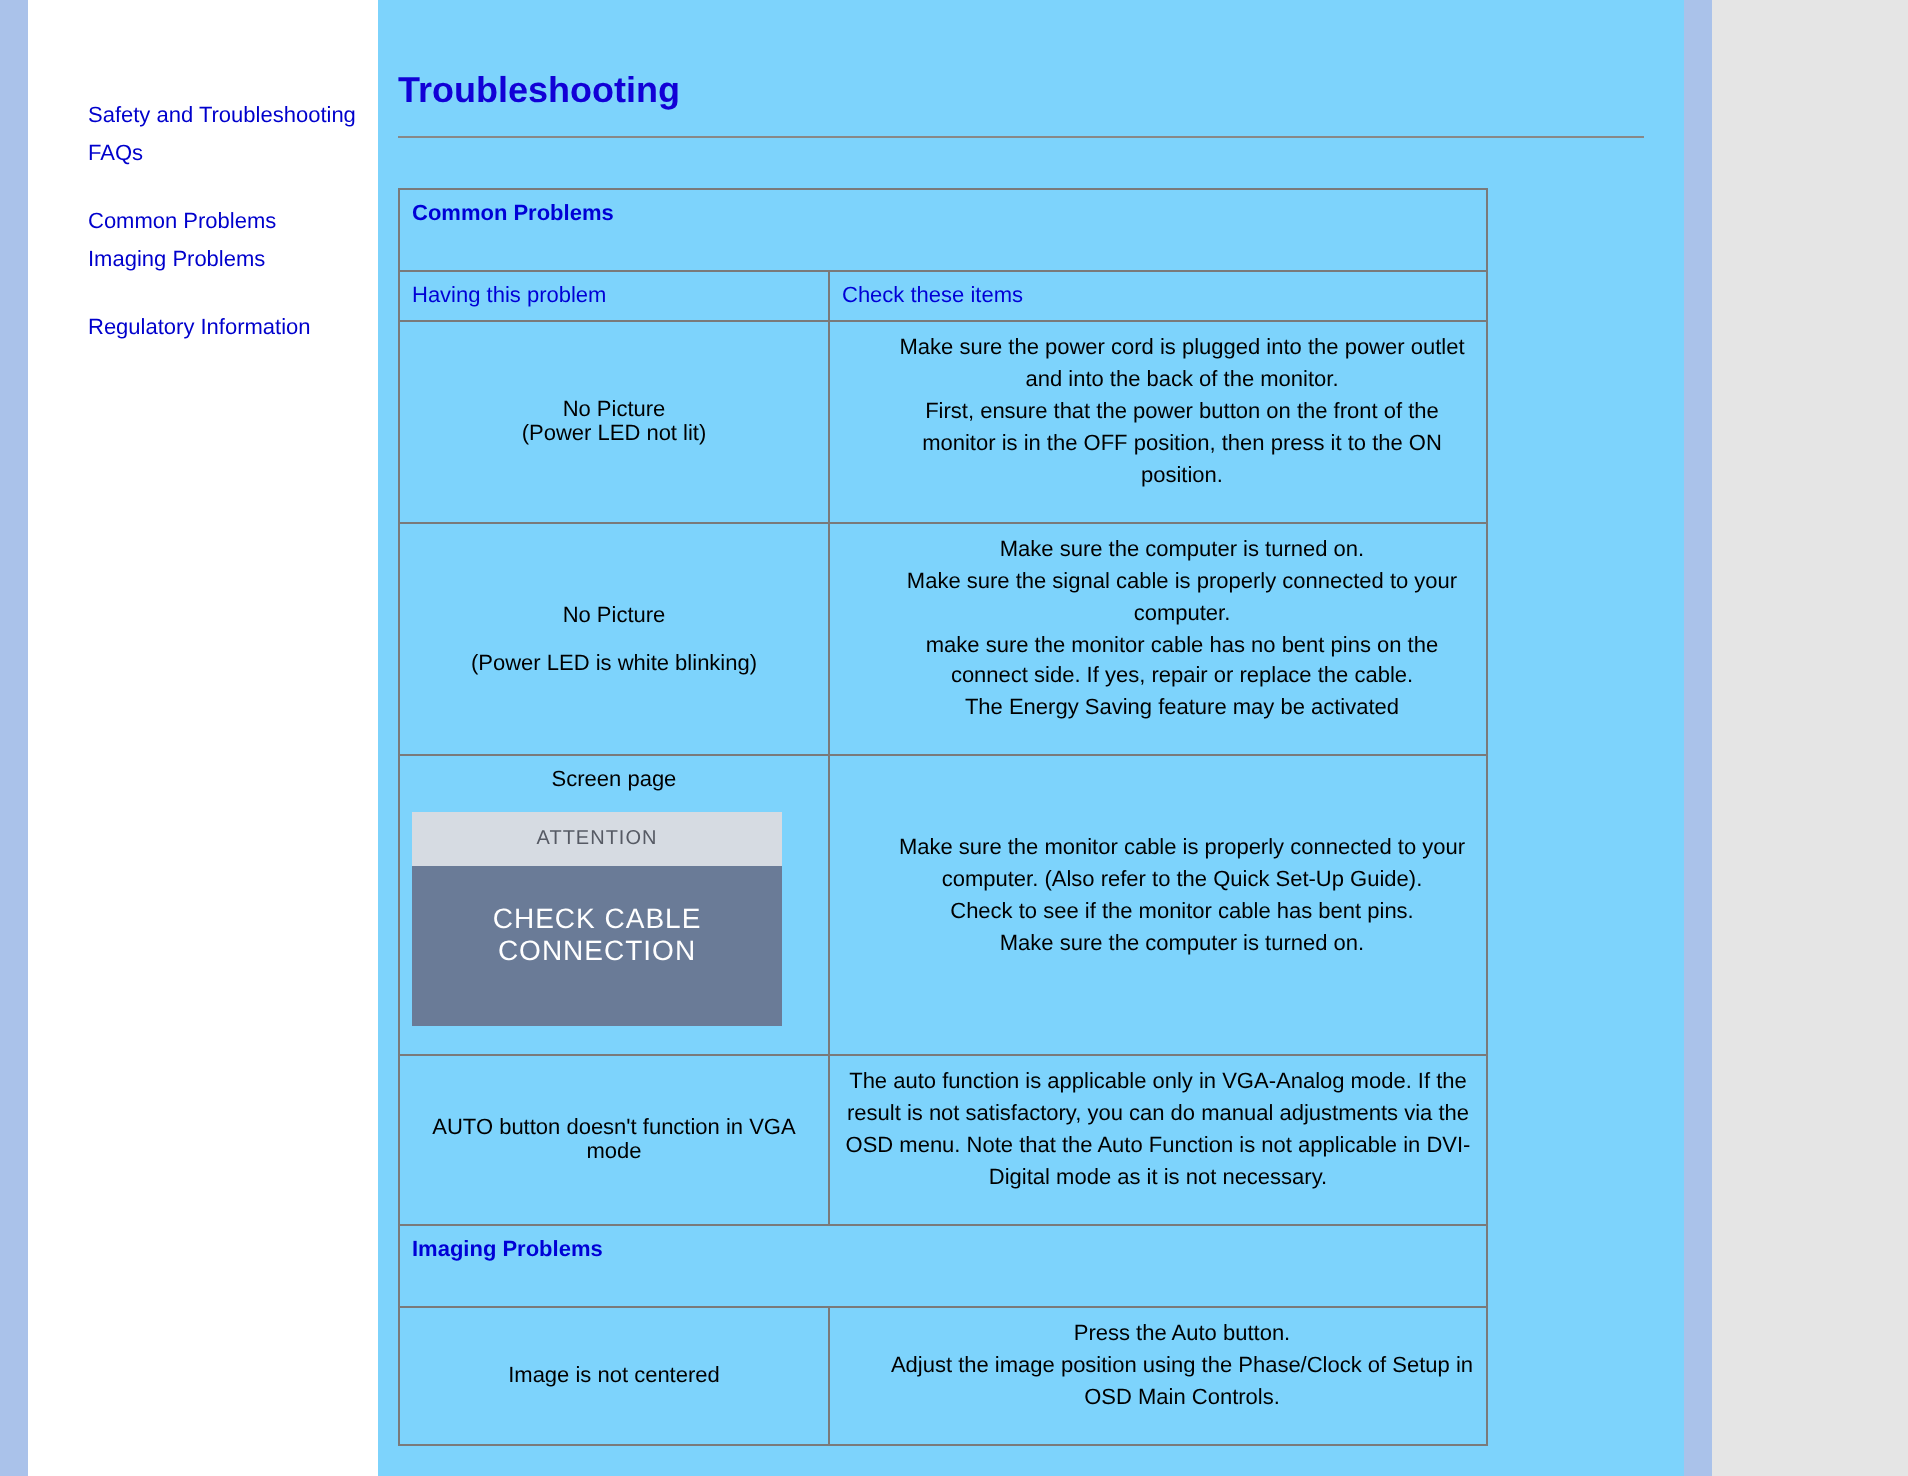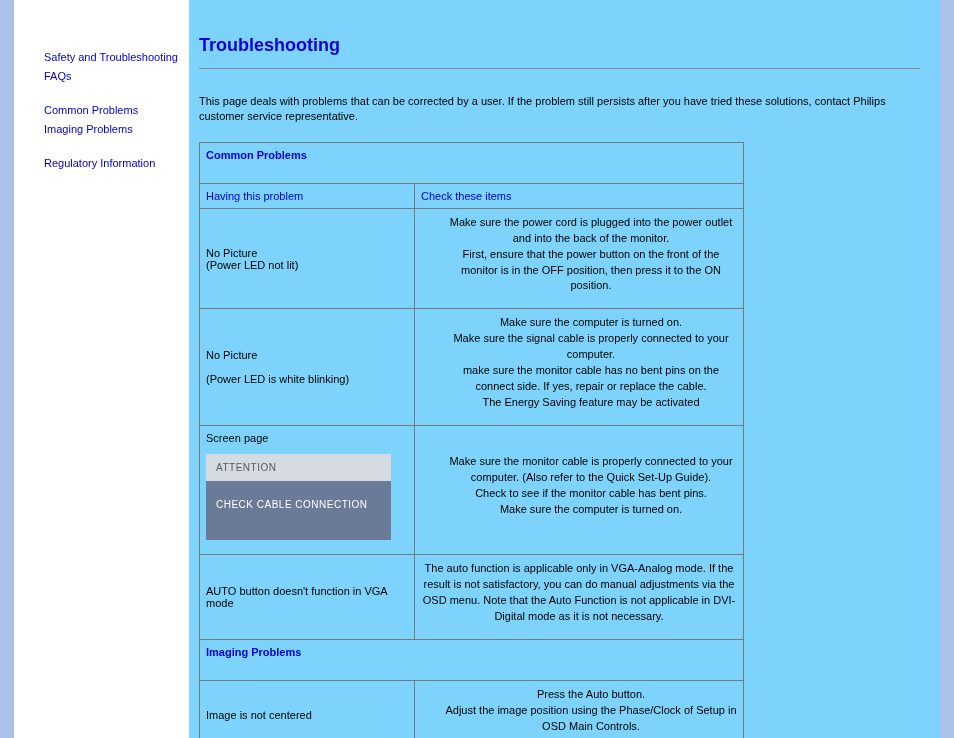--- a/index.html
+++ b/index.html
@@ -4,21 +4,21 @@
 <style>
   * { box-sizing: border-box; }
   body {
     margin: 0;
     font-family: Arial, Helvetica, sans-serif;
     font-size: 12px;
     background: #e5e5e5;
     color: #000;
   }
   .page {
-    width: 954px;
+    width: 856px;
     height: 738px;
     display: flex;
     background: #e5e5e5;
   }
   .left-bar, .right-bar {
     width: 14px;
     background: #aac2ea;
   }
   .gap-left { width: 25px; background: #fff; }
   .sidebar {
@@ -60,40 +60,40 @@
     color: #0000d6;
     font-weight: bold;
     padding-top: 6px;
     padding-bottom: 22px;
     border-bottom: none;
   }
   table.trouble td.colhead {
     color: #0000d6;
     padding-bottom: 6px;
   }
-  table.trouble td.problem { width: 215px; vertical-align: middle; padding: 14px 6px;}
+  table.trouble td.problem { width: 215px; vertical-align: middle; padding: 14px 6px; text-align: center;}
   table.trouble td.solution { padding: 6px 6px 14px 30px; line-height: 1.45; text-align: center; }
   .attention-box {
     width: 185px;
     margin-top: 10px;
     font-size: 10px;
     color: #fff;
     border-radius: 27px;
   }
   .attention-head {
     background: #d6dbe2;
     color: #565a64;
     padding: 8px 10px;
     letter-spacing: 0.5px;
     font-size: 10px;
   }
   .attention-body {
     background: #6a7b97;
     padding: 18px 10px 30px 10px;
-    font-size: 10px;
+    font-size: 14px;
     letter-spacing: 0.5px;
   }
 </style>
 </head>
 <body>
 
 <div class="page">
   <div class="left-bar"></div>
   <div class="gap-left"></div>
 
@@ -103,21 +103,20 @@
       <li class="gap"><a>FAQs</a></li>
       <li><a>Common Problems</a></li>
       <li class="gap"><a>Imaging Problems</a></li>
       <li><a>Regulatory Information</a></li>
     </ul>
   </nav>
 
   <main class="content-wrap">
     <h1 class="page-title">Troubleshooting</h1>
     <hr class="rule">
-    <p class="intro">This page deals with problems that can be corrected by a user. If the problem still persists after you have tried these solutions, contact Philips customer service representative.</p>
 
     <table class="trouble">
       <tbody>
           <tr>
             <th class="section" colspan="2">Common Problems</th>
           </tr>
       <tr>
         <td class="colhead">Having this problem</td>
         <td class="colhead">Check these items</td>
       </tr>

